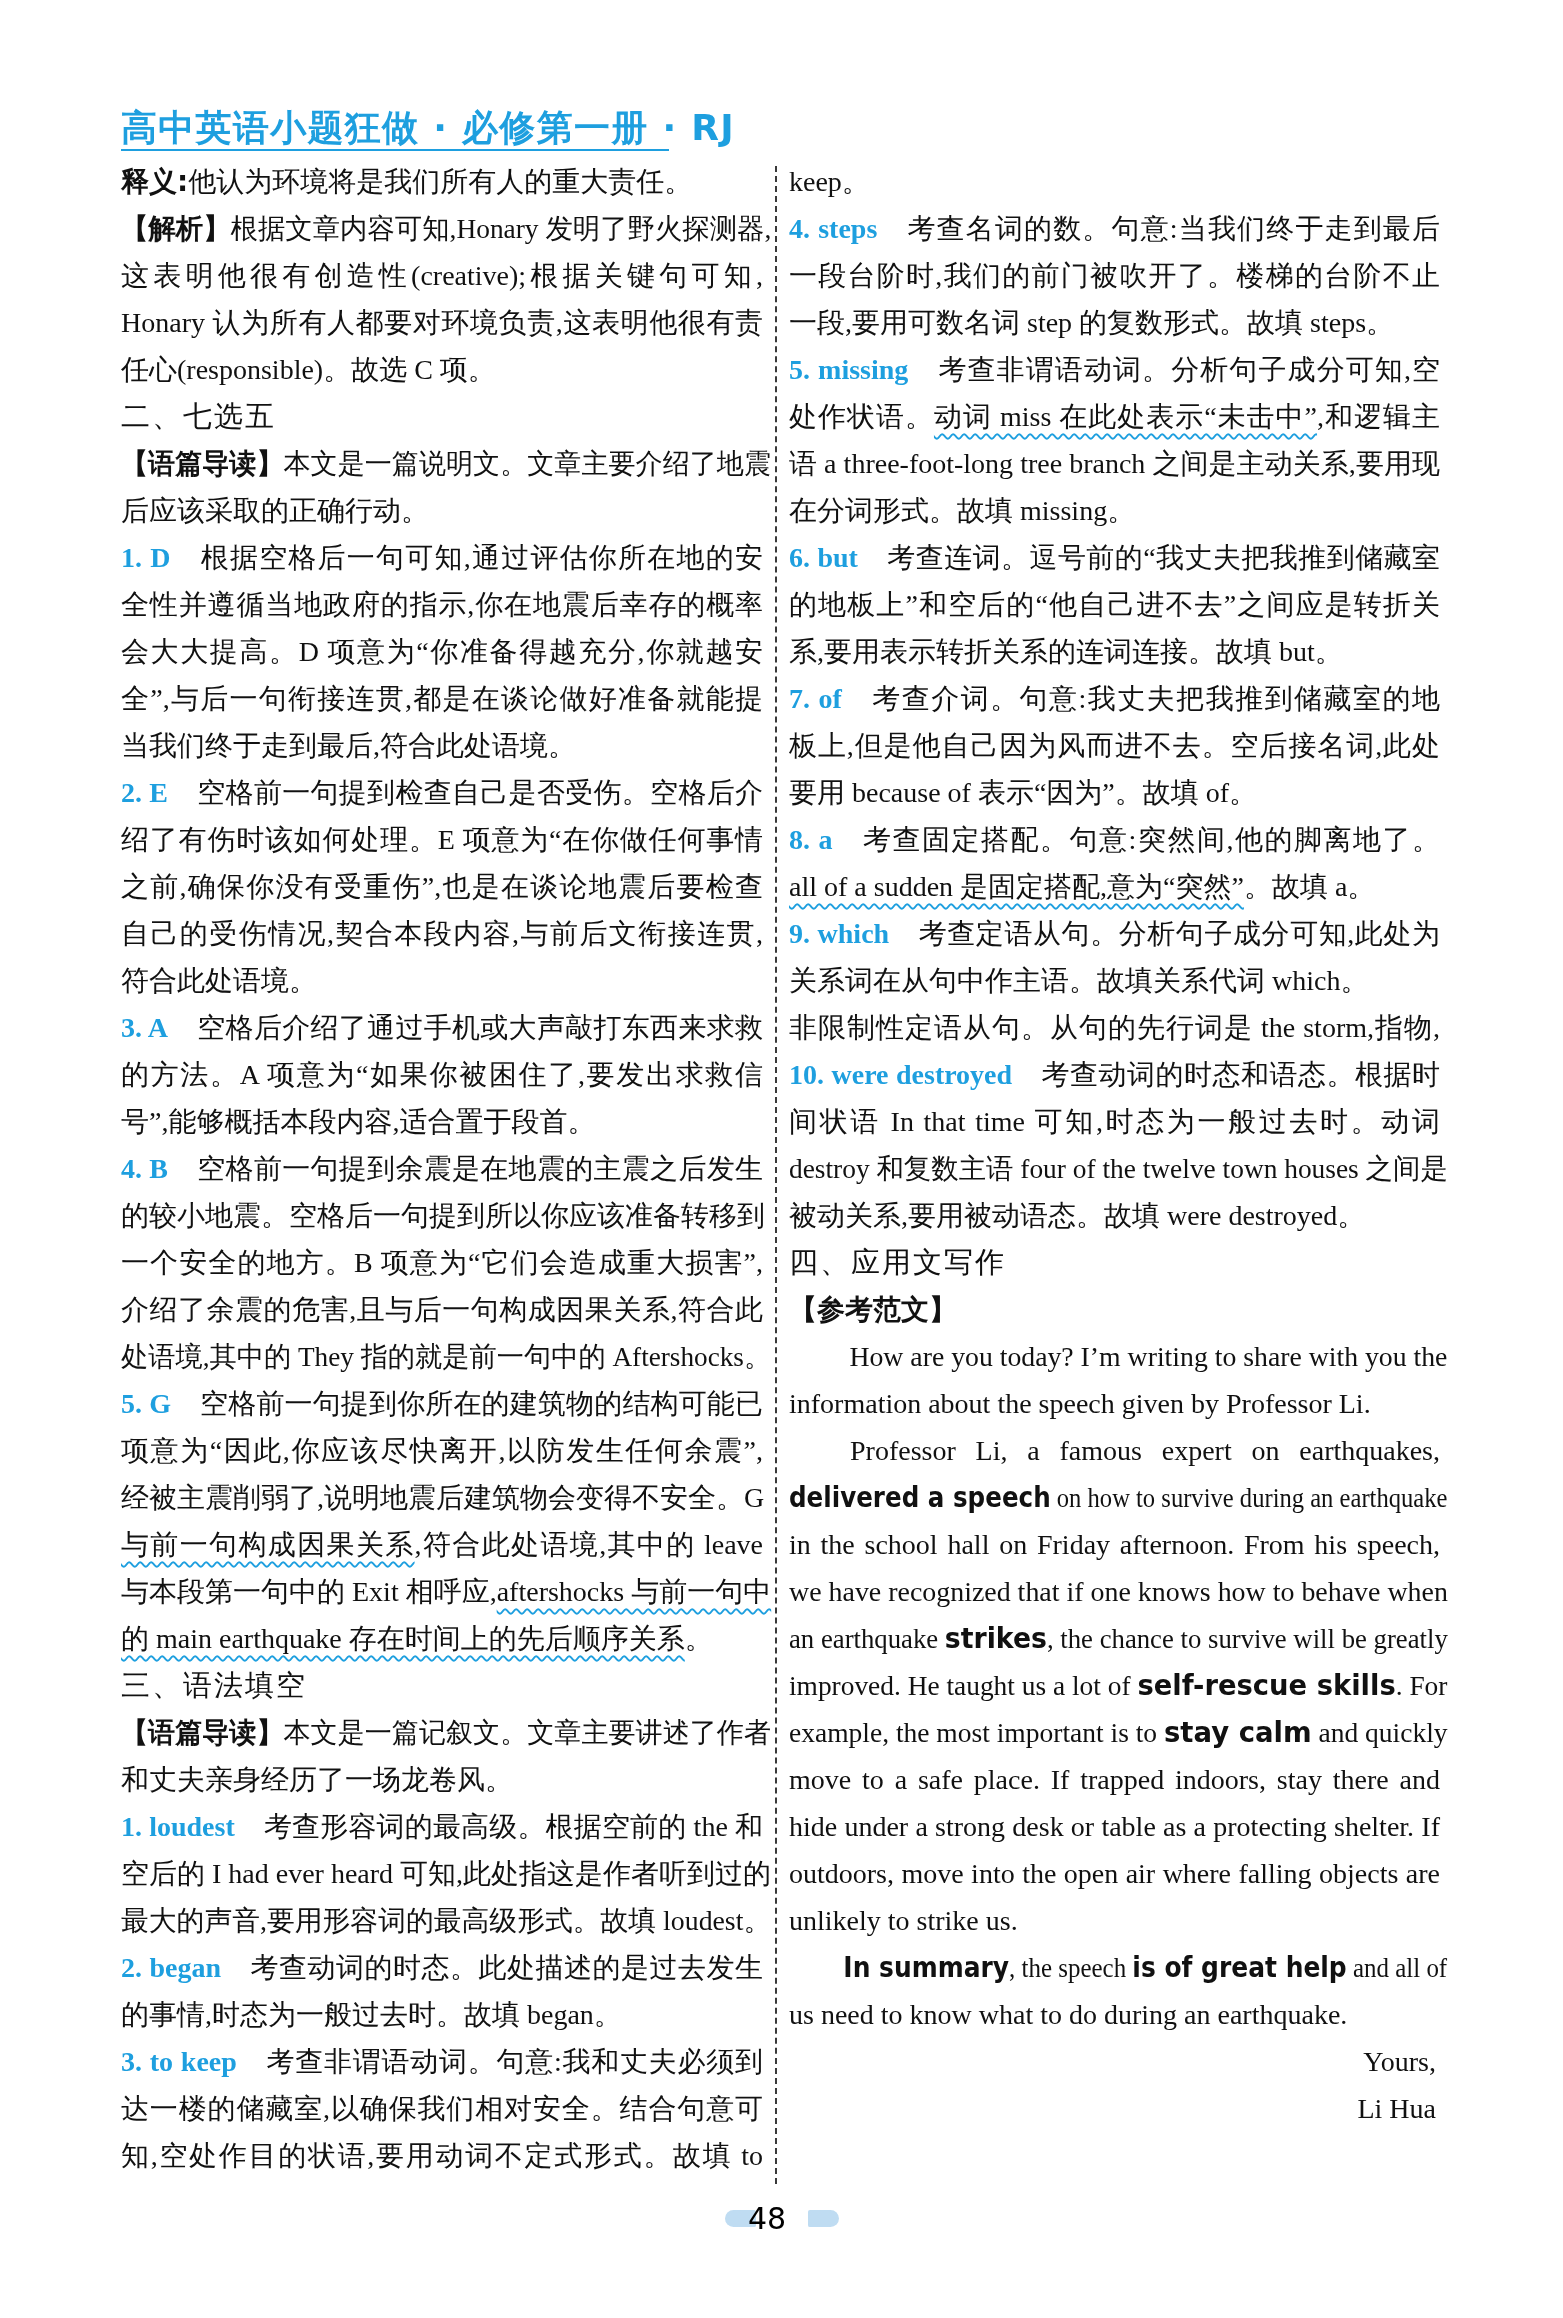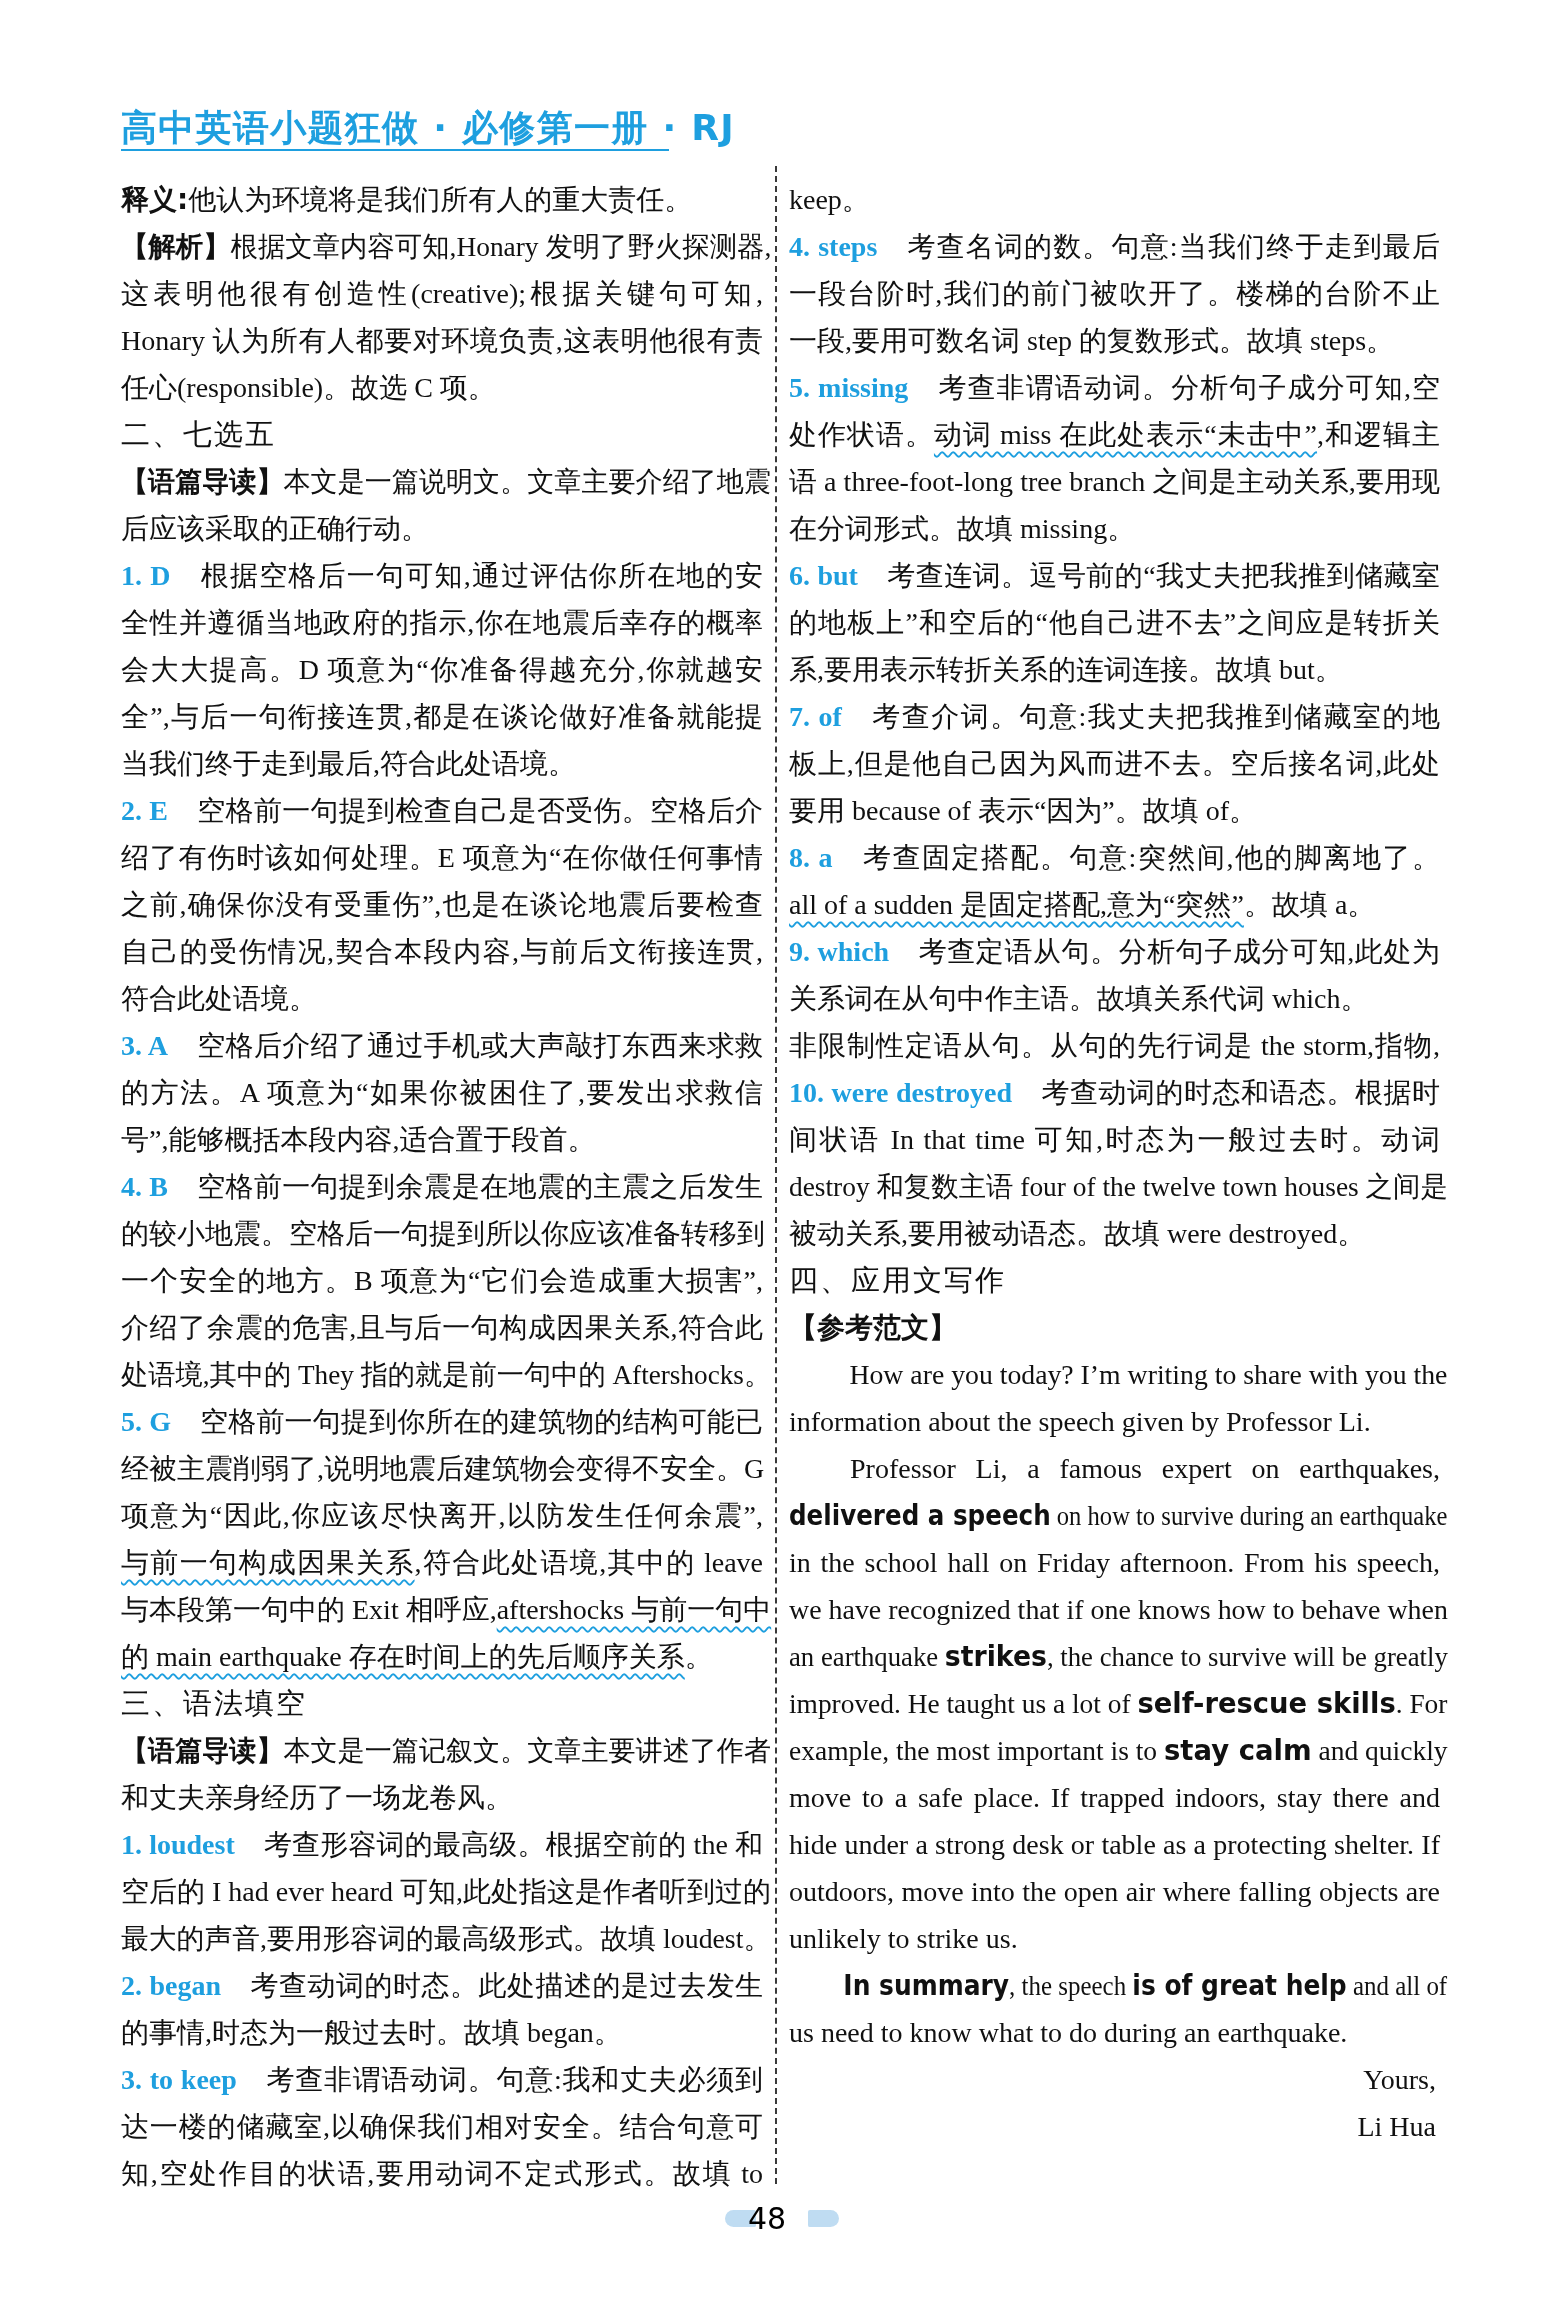--- a/index.html
+++ b/index.html
@@ -19,21 +19,21 @@
     font-weight:bold;font-size:36px;color:var(--accent);letter-spacing:1.3px;
     white-space:nowrap;
   }
   .header-underline{
     position:absolute;left:121px;top:149px;width:548px;height:2px;background:var(--accent);
   }
   .divider{
     position:absolute;left:775px;top:166px;height:2018px;width:0;
     border-left:2px dashed #3a3a3a;
   }
-  .col{position:absolute;top:176px;font-size:28px;}
+  .col{position:absolute;top:158px;font-size:28px;}
   #col-left{left:121px;width:642px;}
   #col-right{left:789px;width:651px;}
   .line{
     height:47px;line-height:47px;white-space:nowrap;text-align:left;
   }
   .line.just{text-align:justify;text-align-last:justify;}
   .line.right{text-align:right;padding-right:4px;}
   .line.indent{text-indent:61px;}
   .line.heading{
     font-family:"DejaVu Sans","Liberation Sans",sans-serif;
@@ -89,22 +89,22 @@
     <div class="line"><span class="seg-n">符合此处语境。</span></div>
     <div class="line just"><span class="seg-l">3. A</span><span class="seg-n">空格后介绍了通过手机或大声敲打东西来求救</span></div>
     <div class="line just"><span class="seg-n">的方法。A 项意为“如果你被困住了,要发出求救信</span></div>
     <div class="line"><span class="seg-n">号”,能够概括本段内容,适合置于段首。</span></div>
     <div class="line just"><span class="seg-l">4. B</span><span class="seg-n">空格前一句提到余震是在地震的主震之后发生</span></div>
     <div class="line just"><span class="seg-n">的较小地震。空格后一句提到所以你应该准备转移到</span></div>
     <div class="line just"><span class="seg-n">一个安全的地方。B 项意为“它们会造成重大损害”,</span></div>
     <div class="line just"><span class="seg-n">介绍了余震的危害,且与后一句构成因果关系,符合此</span></div>
     <div class="line" style="transform-origin: left center; transform: scaleX(0.972084);"><span class="seg-n">处语境,其中的 They 指的就是前一句中的 Aftershocks。</span></div>
     <div class="line just"><span class="seg-l">5. G</span><span class="seg-n">空格前一句提到你所在的建筑物的结构可能已</span></div>
+    <div class="line just"><span class="seg-n">项意为“因此,你应该尽快离开,以防发生任何余震”,</span></div>
     <div class="line just"><span class="seg-n">经被主震削弱了,说明地震后建筑物会变得不安全。G</span></div>
-    <div class="line just"><span class="seg-n">项意为“因此,你应该尽快离开,以防发生任何余震”,</span></div>
     <div class="line just"><span class="seg-w">与前一句构成因果关系</span><span class="seg-n">,符合此处语境,其中的 leave</span></div>
     <div class="line just"><span class="seg-n">与本段第一句中的 Exit 相呼应,</span><span class="seg-w">aftershocks 与前一句中</span></div>
     <div class="line"><span class="seg-w">的 main earthquake 存在时间上的先后顺序关系</span><span class="seg-n">。</span></div>
     <div class="line heading"><span class="seg-n">三、语法填空</span></div>
     <div class="line just" style="transform-origin: left center; transform: scaleX(0.967262);"><span class="seg-b">【语篇导读】</span><span class="seg-n">本文是一篇记叙文。文章主要讲述了作者</span></div>
     <div class="line"><span class="seg-n">和丈夫亲身经历了一场龙卷风。</span></div>
     <div class="line just"><span class="seg-l">1. loudest</span><span class="seg-n">考查形容词的最高级。根据空前的 the 和</span></div>
     <div class="line just"><span class="seg-n">空后的 I had ever heard 可知,此处指这是作者听到过的</span></div>
     <div class="line" style="transform-origin: left center; transform: scaleX(0.992872);"><span class="seg-n">最大的声音,要用形容词的最高级形式。故填 loudest。</span></div>
     <div class="line just"><span class="seg-l">2. began</span><span class="seg-n">考查动词的时态。此处描述的是过去发生</span></div>

